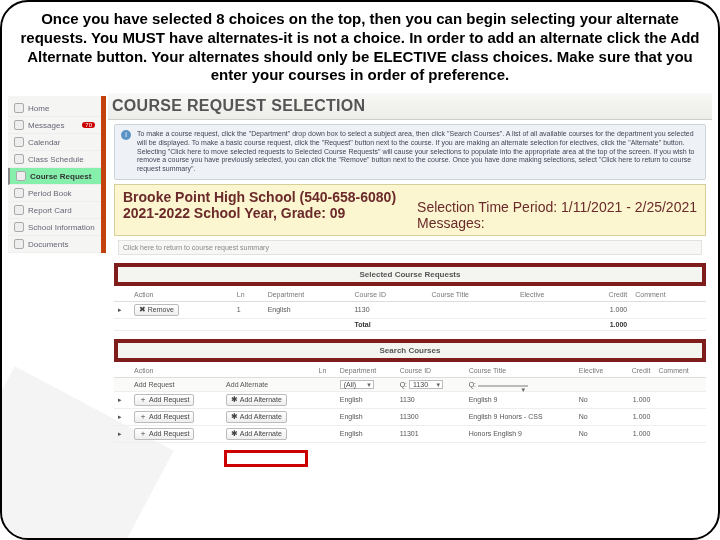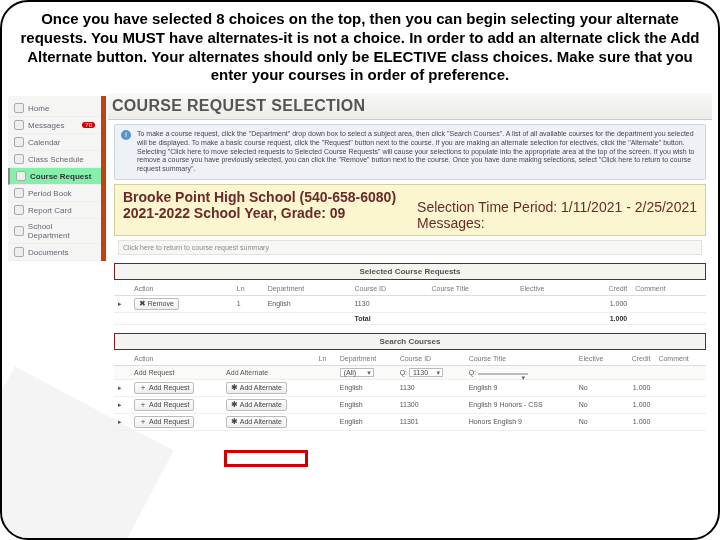--- a/index.html
+++ b/index.html
@@ -35,21 +35,21 @@
     color:#445; font-size:7px; line-height:1.25; border-radius:2px;
   }
   .infobox .icn { width:10px;height:10px;border-radius:50%;background:#5b93c7;color:#fff;display:flex;align-items:center;justify-content:center;font-size:7px;flex:0 0 10px;}
   .schoolbox {
     margin: 2px 6px; border:1px solid #d7cf99; background:#fbf6d0; padding:4px 8px;
     display:flex; justify-content:space-between; font-size:14px; color:#6b2a2a;
   }
   .schoolbox .left { font-weight:bold; }
   .returnlink { margin:4px 10px; font-size:7px; color:#888; padding:3px 4px; background:#f7f7f5; border:1px solid #e2e2de;}
   .sectionhdr {
-    margin: 8px 6px 2px 6px; text-align:center; background:#f4f4f1; border:1px solid #7f1d1d;
+    margin: 8px 6px 2px 6px; text-align:center; background:#f4f4f1; border:4px solid #7f1d1d;
     font-size:8px; font-weight:bold; color:#555; padding:3px 0;
   }
   table.grid { width: calc(100% - 12px); margin: 0 6px; border-collapse: collapse; font-size:7px; color:#555;}
   table.grid th { font-weight:normal; color:#777; border-bottom:1px solid #ddd; padding:3px 4px; text-align:left;}
   table.grid td { border-bottom:1px solid #eee; padding:2px 4px; }
   table.grid td.rt, table.grid th.rt { text-align:right; }
   .btn {
     display:inline-flex; align-items:center; gap:2px; border:1px solid #bbb; background:linear-gradient(#fff,#eee);
     border-radius:2px; padding:1px 4px; font-size:7px; color:#444; cursor:pointer;
   }
@@ -101,21 +101,21 @@
       <div class="sidebar-item">
           <span class="ic"></span>
           <span>Period Book</span>
         </div>
       <div class="sidebar-item">
           <span class="ic"></span>
           <span>Report Card</span>
         </div>
       <div class="sidebar-item">
           <span class="ic"></span>
-          <span>School Department</span>
+          <span>School Information</span>
         </div>
       <div class="sidebar-item">
           <span class="ic"></span>
           <span>Documents</span>
         </div>
     </div>
 
     <div class="main">
       <div class="titlebar">COURSE REQUEST SELECTION</div>
 

